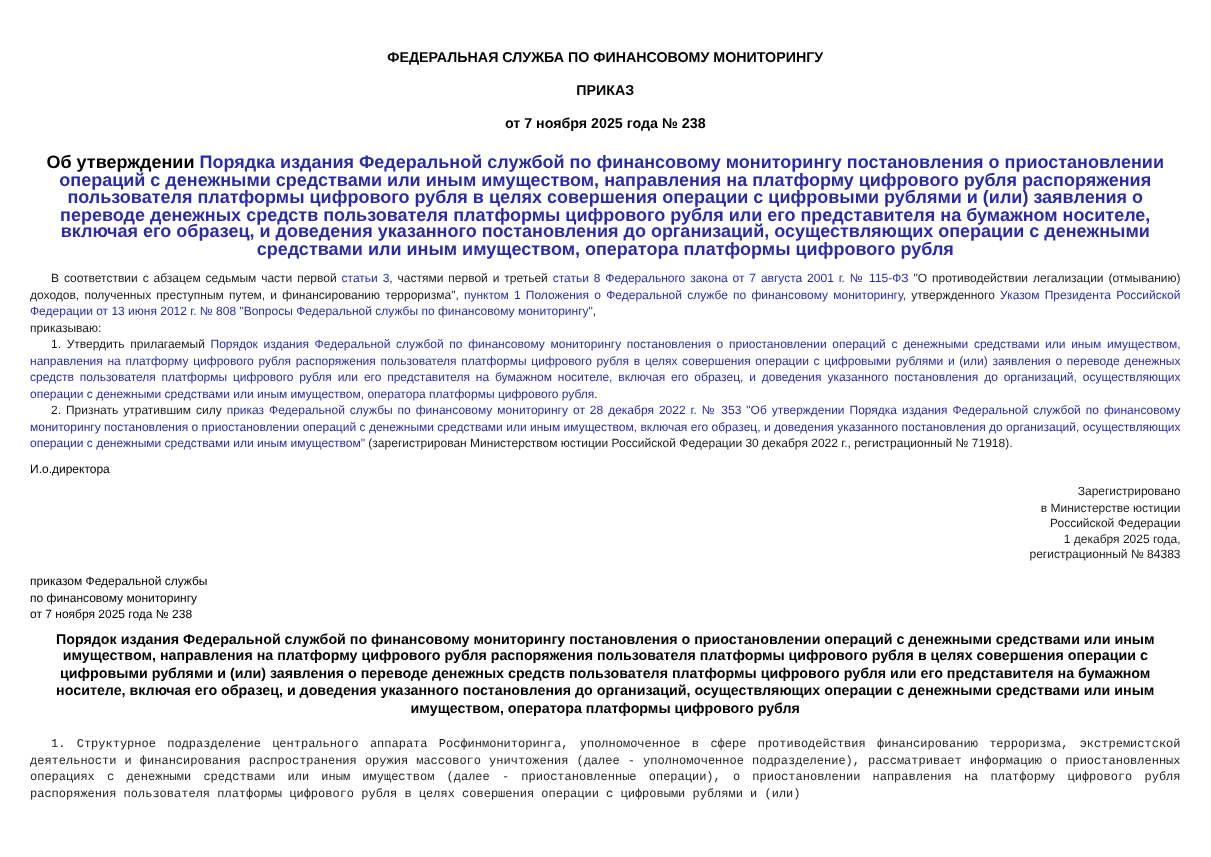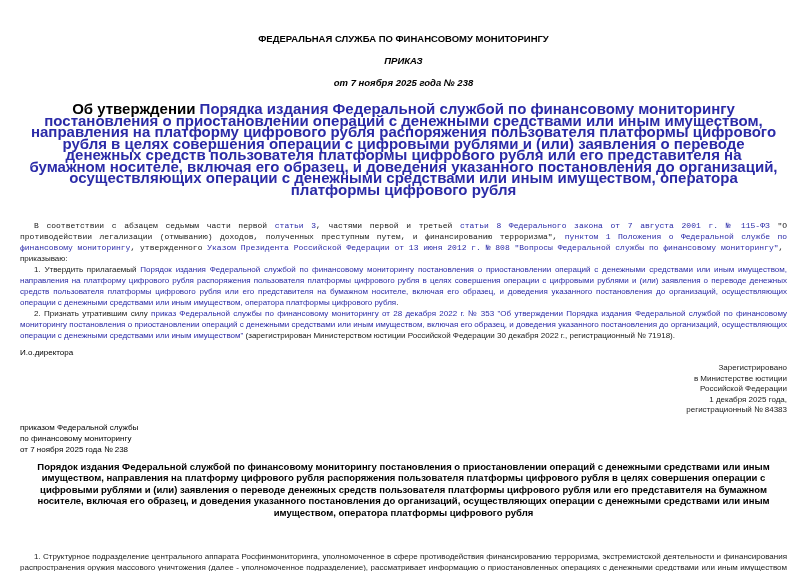--- a/index.html
+++ b/index.html
@@ -7,45 +7,45 @@
   body {
     width:807px; height:571px; overflow:hidden;
     background:#ffffff; color:#000000;
     font-family:"Liberation Sans", sans-serif;
   }
   .page { padding:34px 20px 0 20px; }
 
   .hdr-line {
     text-align:center; font-weight:bold; font-size:9.5px; line-height:10px;
   }
-  .hdr-line + .hdr-line { margin-top:12px;font-style:italic; }
+  .hdr-line + .hdr-line { margin-top:12px; }
 
   .doc-title {
     margin:15px 8px 0 8px;
     text-align:center; font-weight:bold;
-    font-size:15px; line-height:11.5px;
+    font-size:12px; line-height:11.5px;
   }
   .lnk { color:var(--link-blue,#2b2ba8); cursor:pointer; }
 
   .body-p {
     margin:0; font-size:8px; line-height:11px;
     text-align:justify; color:#1a1a1a;
   }
   .ind { text-indent:14px; }
-  .preamble { margin-top:25px;font-family:Liberation Mono, monospace; }
+  .preamble { margin-top:8px; }
 
   .right-block { text-align:left; font-size:8px; line-height:11px; margin-top:6px; }
   .left-block  { text-align:right;  font-size:8px; line-height:10.5px; margin-top:5px; color:#1a1a1a; }
 
   .annex-title {
     margin:6px 4px 0 4px;
     text-align:center; font-weight:bold;
     font-size:9.5px; line-height:11.5px; color:#000;
   }
-  .final-p { margin-top:33px; }
+  .final-p { margin-top:13px;font-family:Liberation Mono, monospace; }
 </style>
 </head>
 <body>
 
 <div class="page">
 
   <div>
     <div class="hdr-line">ФЕДЕРАЛЬНАЯ СЛУЖБА ПО ФИНАНСОВОМУ МОНИТОРИНГУ</div>
     <div class="hdr-line">ПРИКАЗ</div>
     <div class="hdr-line">от 7 ноября 2025 года № 238</div>

